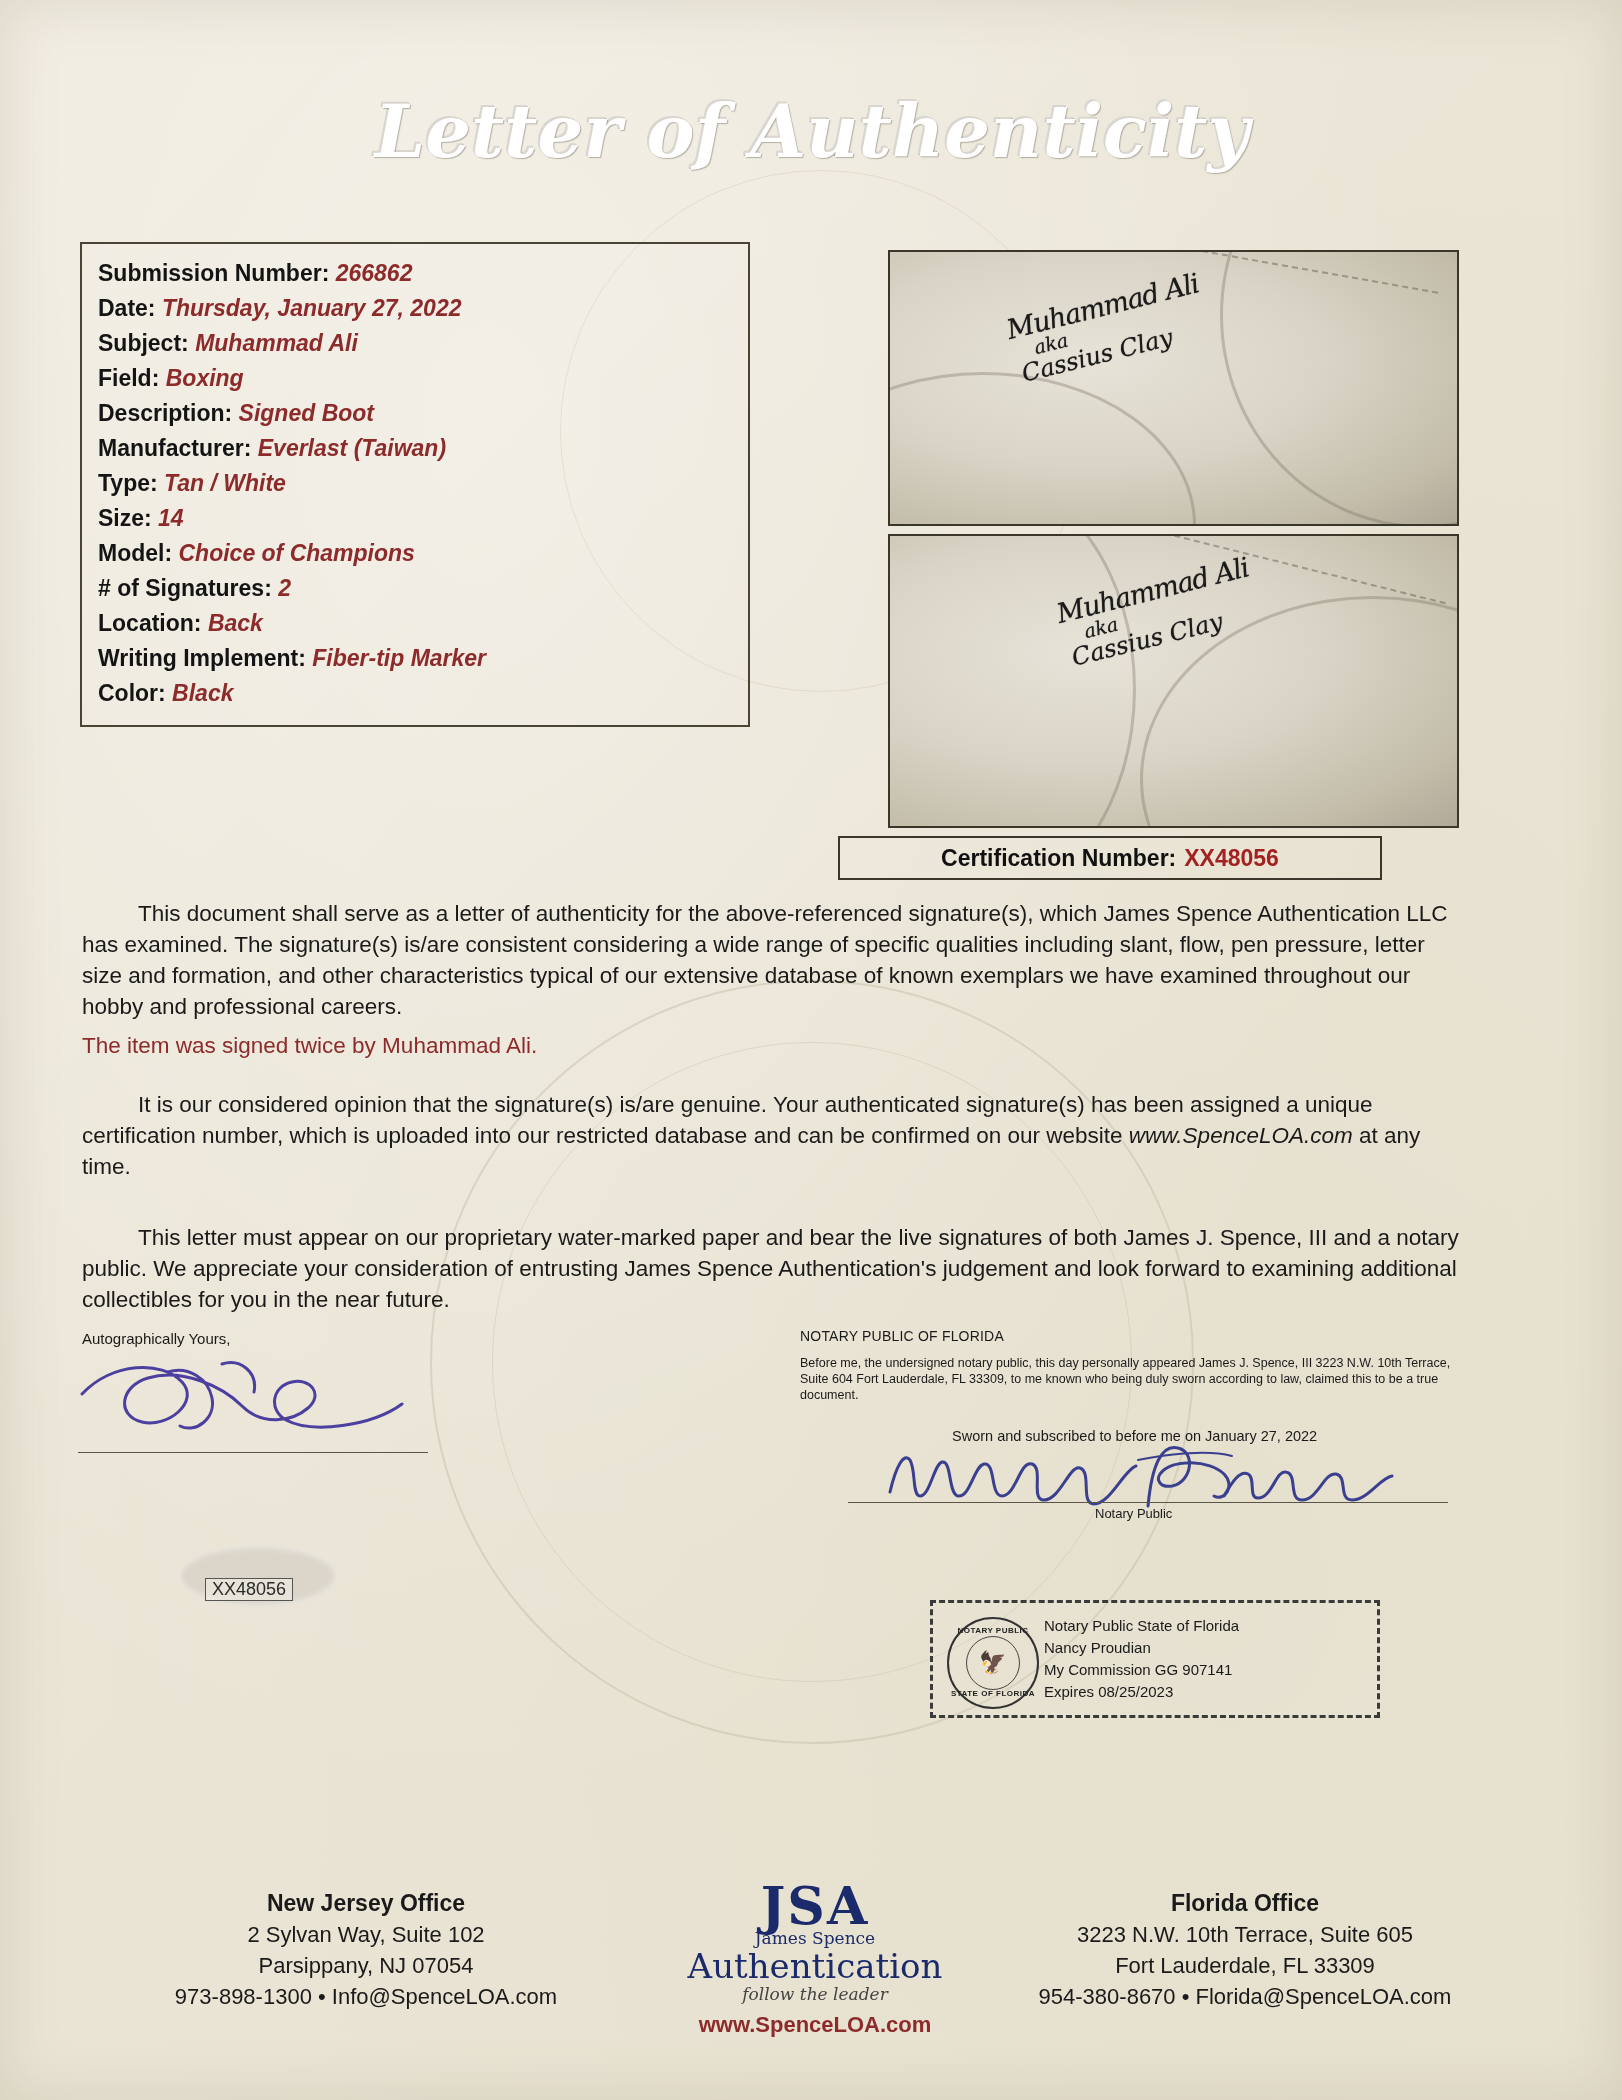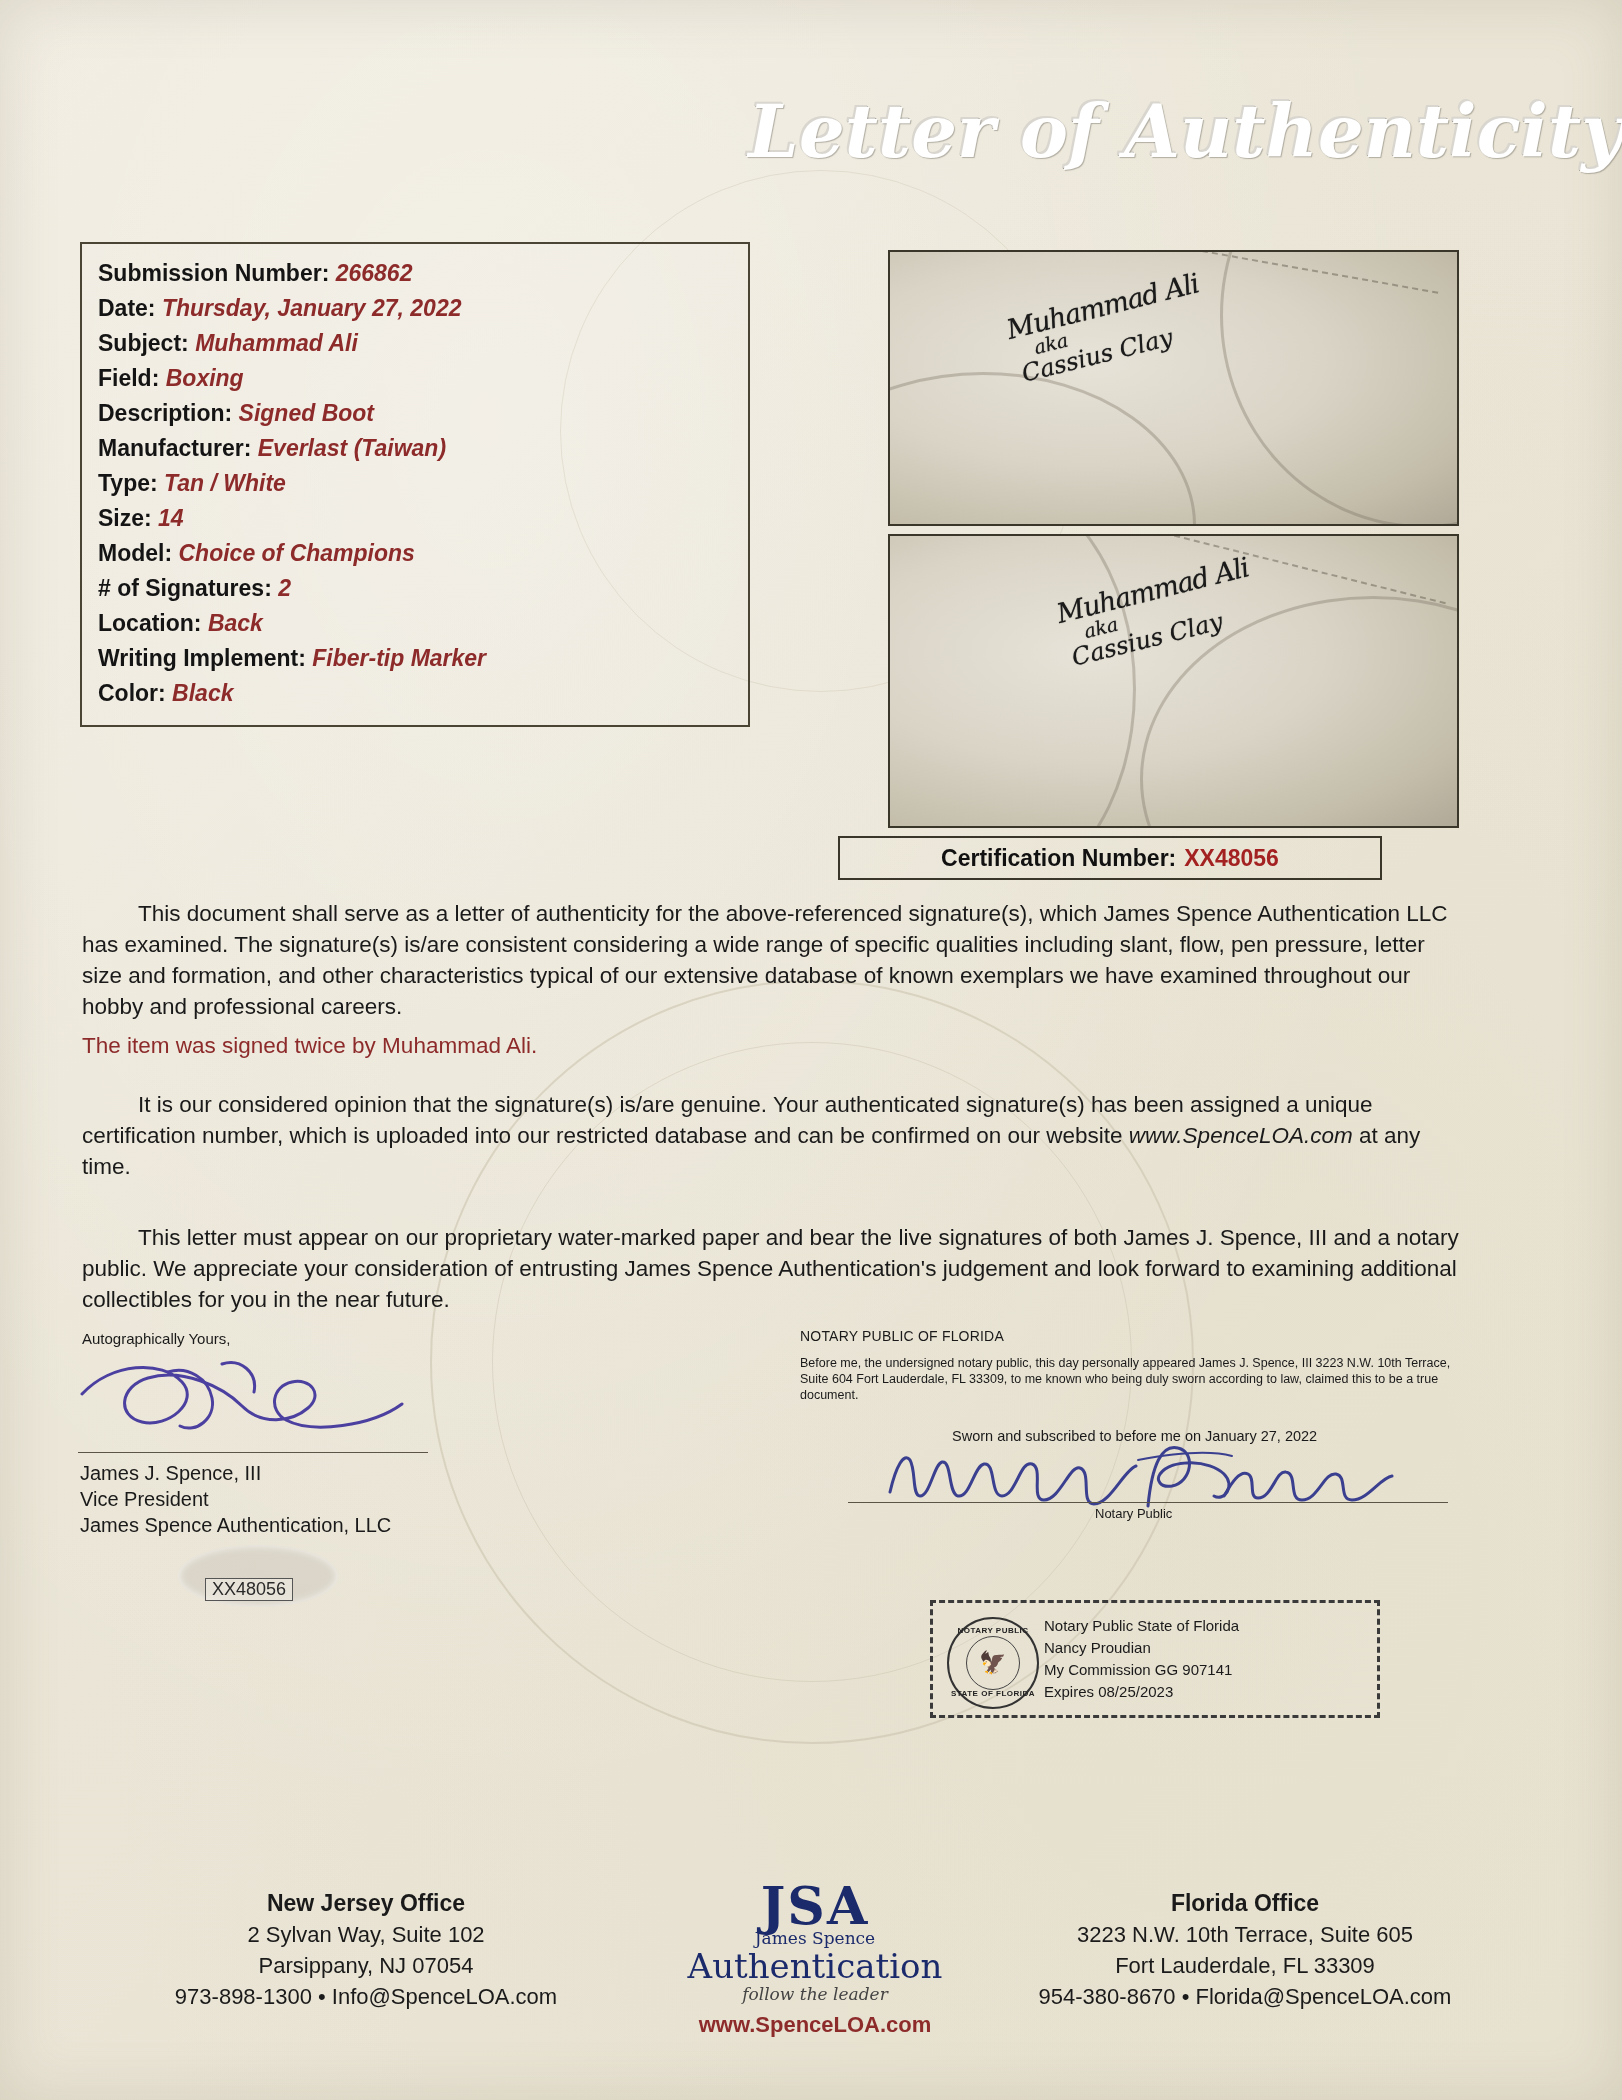--- a/index.html
+++ b/index.html
@@ -62,21 +62,21 @@
     border: 1px solid rgba(205,198,178,0.4);
     pointer-events: none;
   }
 
   
   .title {
     position: absolute;
     top: 88px;
     left: 0;
     width: 100%;
-    text-align: right;
+    text-align: center;
     font-family: "DejaVu Serif", "Liberation Serif", serif;
     font-style: italic;
     font-weight: bold;
     font-size: 72px;
     letter-spacing: 0px;
     color: #b9b5ad;
     text-shadow:
       1px 1px 0 #ffffff,
       2px 2px 1px rgba(120,116,105,0.5),
       -1px -1px 0 #d9d6cf;
@@ -524,25 +524,20 @@
 
   <div class="auto-yours">Autographically Yours,</div>
 
   <svg class="jjs-sig" viewBox="0 0 420 110">
     <path d="M10,52 C40,20 90,18 110,40 C128,60 96,86 70,80 C44,74 48,44 76,36 C110,26 150,44 170,64 C190,84 220,80 236,66 C252,52 238,36 220,40 C200,44 196,68 214,78 C240,92 300,84 330,62" fill="none" stroke="#4b3fa0" stroke-width="3" stroke-linecap="round"></path>
     <path d="M96,30 C116,24 136,36 140,56 C144,76 124,92 108,84" fill="none" stroke="#4b3fa0" stroke-width="3" stroke-linecap="round"></path>
     <path d="M150,22 C168,16 186,30 182,50" fill="none" stroke="#4b3fa0" stroke-width="3" stroke-linecap="round"></path>
   </svg>
 
   <div class="sig-line"></div>
-  <div class="sig-name">
-    <div>James J. Spence, III</div>
-    <div>Vice President</div>
-    <div>James Spence Authentication, LLC</div>
-  </div>
 
   <div class="emboss"></div>
   <div class="emboss-num">XX48056</div>
 
   <div class="notary-head">NOTARY PUBLIC OF FLORIDA</div>
   <div class="notary-body">Before me, the undersigned notary public, this day personally appeared James J. Spence, III 3223 N.W. 10th Terrace, Suite 604 Fort Lauderdale, FL 33309, to me known who being duly sworn according to law, claimed this to be a true document.</div>
   <div class="sworn">Sworn and subscribed to before me on January 27, 2022</div>
 
   <svg class="nancy-sig" viewBox="0 0 560 90">
     <path d="M10,62 C16,36 24,22 30,30 C36,40 32,66 40,66 C50,66 54,34 62,32 C72,30 68,64 78,66 C90,68 94,36 104,34 C116,32 110,66 122,66 C136,66 140,30 152,34 C164,38 150,70 164,70 C180,70 190,34 200,38 C212,42 200,74 214,74 C230,74 244,40 256,36" fill="none" stroke="#3a3f8f" stroke-width="3" stroke-linecap="round" stroke-linejoin="round"></path>

